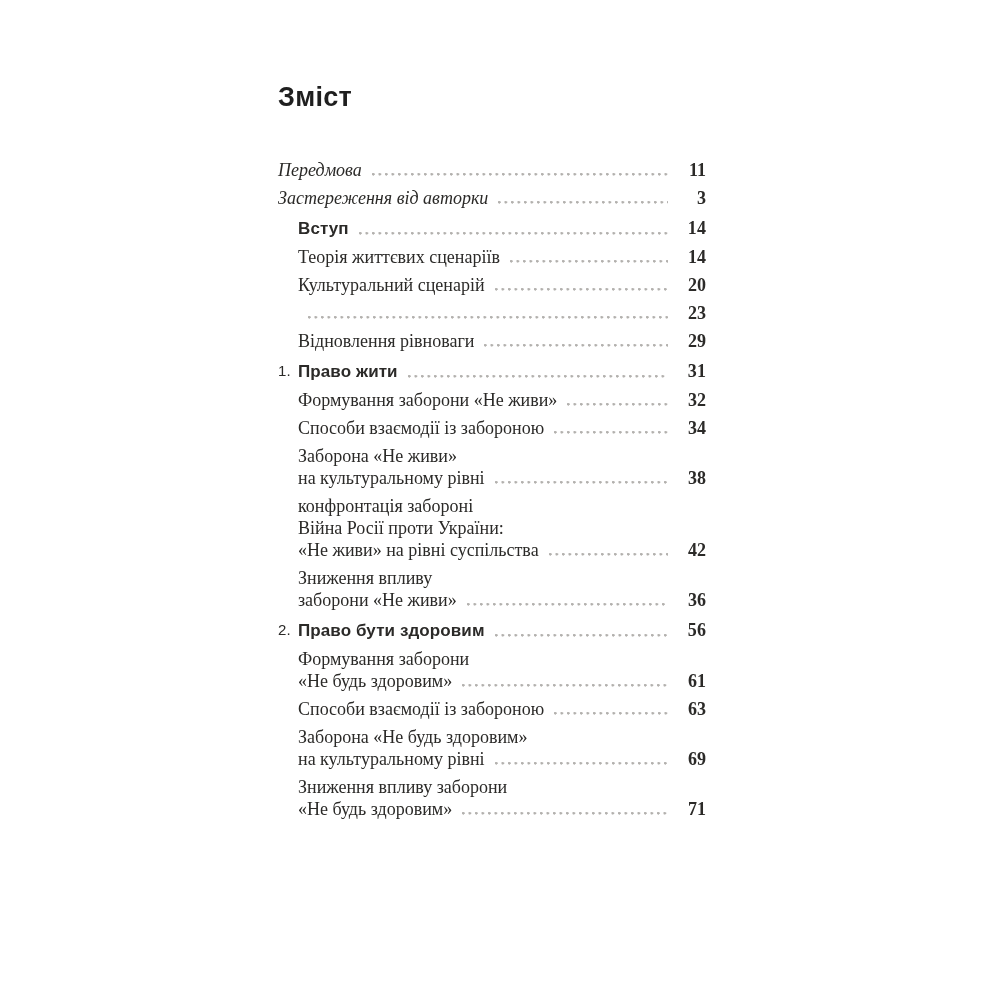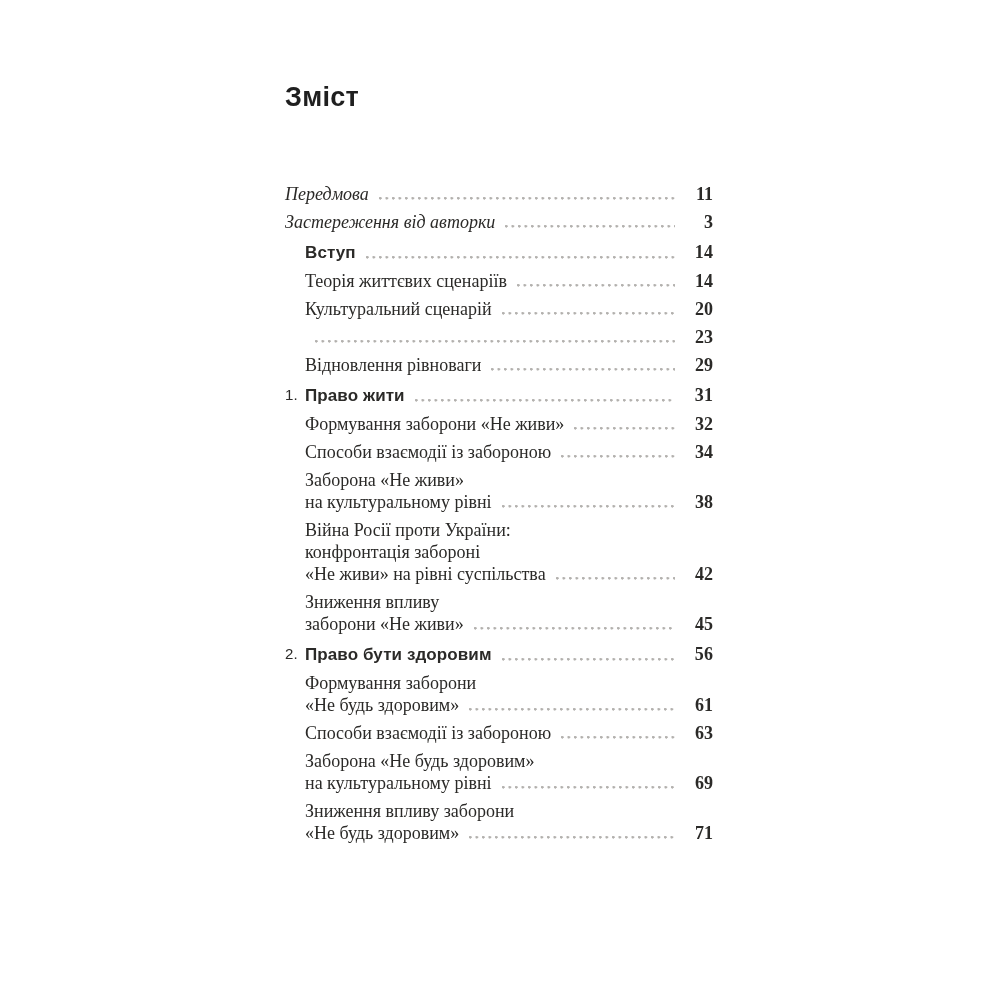--- a/index.html
+++ b/index.html
@@ -11,35 +11,35 @@
     position: relative;
     width: 1000px;
     height: 1000px;
     background: #ffffff;
     overflow: hidden;
     font-family: "Liberation Serif", serif;
     color: #2b2a28;
   }
   .column {
     position: absolute;
-    left: 285px;
+    left: 278px;
     top: 0;
     width: 428px;
   }
   .page-title {
     margin: 84px 0 0 0;
     font-family: "Liberation Sans", sans-serif;
     font-weight: 700;
     font-size: 27px;
     line-height: 27px;
     color: #1f1f1f;
     letter-spacing: 0.3px;
   }
   .toc {
-    margin-top: 72px;
+    margin-top: 48px;
   }
   .entry {
     position: relative;
     padding-left: 20px;
     margin-bottom: 6px;
     font-size: 18px;
     line-height: 22px;
     color: #2b2a28;
   }
   .entry.gap { margin-top: 8px; }
@@ -166,34 +166,34 @@
         </div>
         <div class="entry normal">
           <div class="line"><span class="lbl">Заборона «Не живи»</span></div>
           <div class="line last">
             <span class="lbl">на культуральному рівні</span>
             <span class="dots"></span>
             <span class="page-num">38</span>
           </div>
         </div>
         <div class="entry normal">
+          <div class="line"><span class="lbl">конфронтація забороні</span></div>
           <div class="line"><span class="lbl">Війна Росії проти України:</span></div>
-          <div class="line"><span class="lbl">конфронтація забороні</span></div>
           <div class="line last">
             <span class="lbl">«Не живи» на рівні суспільства</span>
             <span class="dots"></span>
             <span class="page-num">42</span>
           </div>
         </div>
         <div class="entry normal">
           <div class="line"><span class="lbl">Зниження впливу</span></div>
           <div class="line last">
             <span class="lbl">заборони «Не живи»</span>
             <span class="dots"></span>
-            <span class="page-num">45</span>
+            <span class="page-num">36</span>
           </div>
         </div>
         <div class="entry bold gap">
           <span class="num">2.</span>
           <div class="line last">
             <span class="lbl">Право бути здоровим</span>
             <span class="dots"></span>
             <span class="page-num">56</span>
           </div>
         </div>

